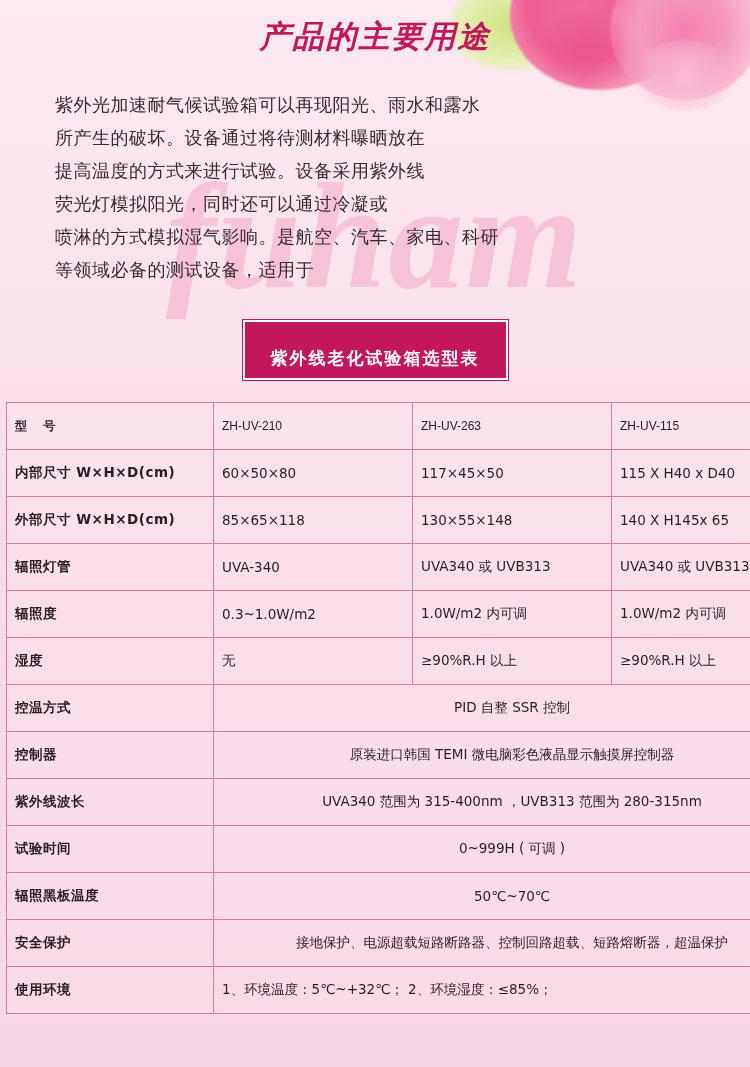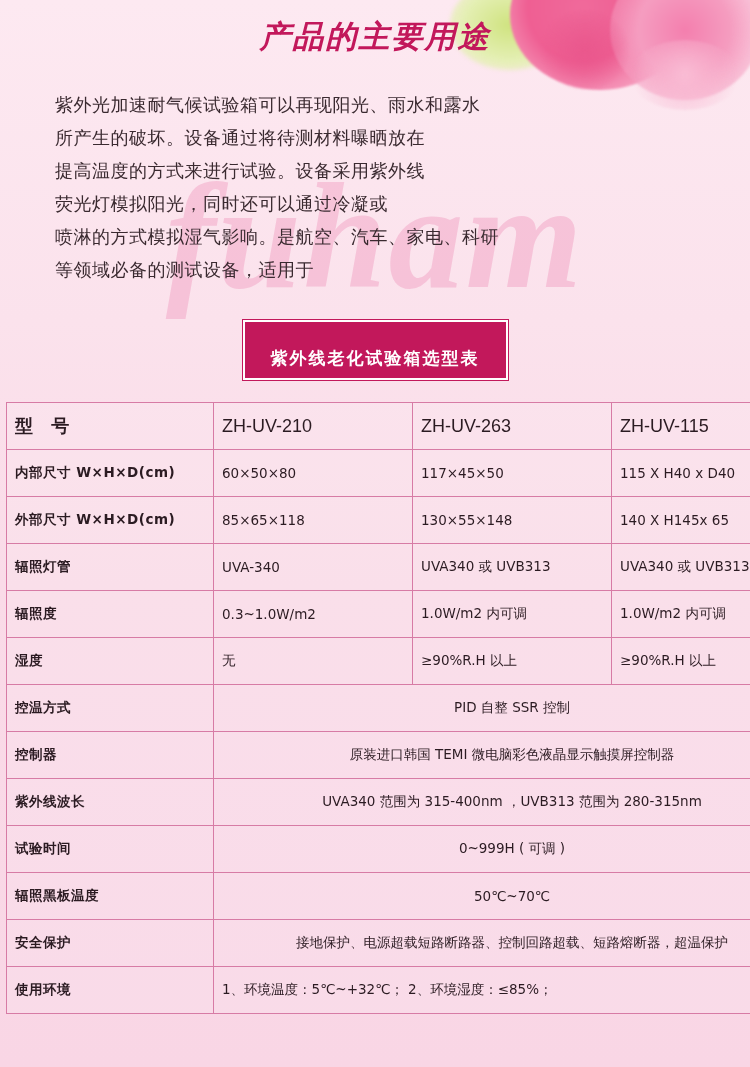--- a/index.html
+++ b/index.html
@@ -130,21 +130,21 @@
   }
   td.lbl {
     width: 190px;
     font-weight: bold;
     letter-spacing: 0.5px;
   }
   td.c1 { width: 182px; }
   td.c2 { width: 182px; }
   td.c3 { width: 182px; }
   td.merged { text-align: center; }
-  tr.hdr td { font-size: 18px; }
+  tr.hdr td { font-size: 12px; }
   tr.hdr td.lbl { letter-spacing: 6px; }
   .val-sans { font-family: "Liberation Sans", sans-serif; }
 </style>
 </head>
 <body>
 
 <div class="page">
 
   <div class="leaf"></div>
   <div class="flower f1"></div>

